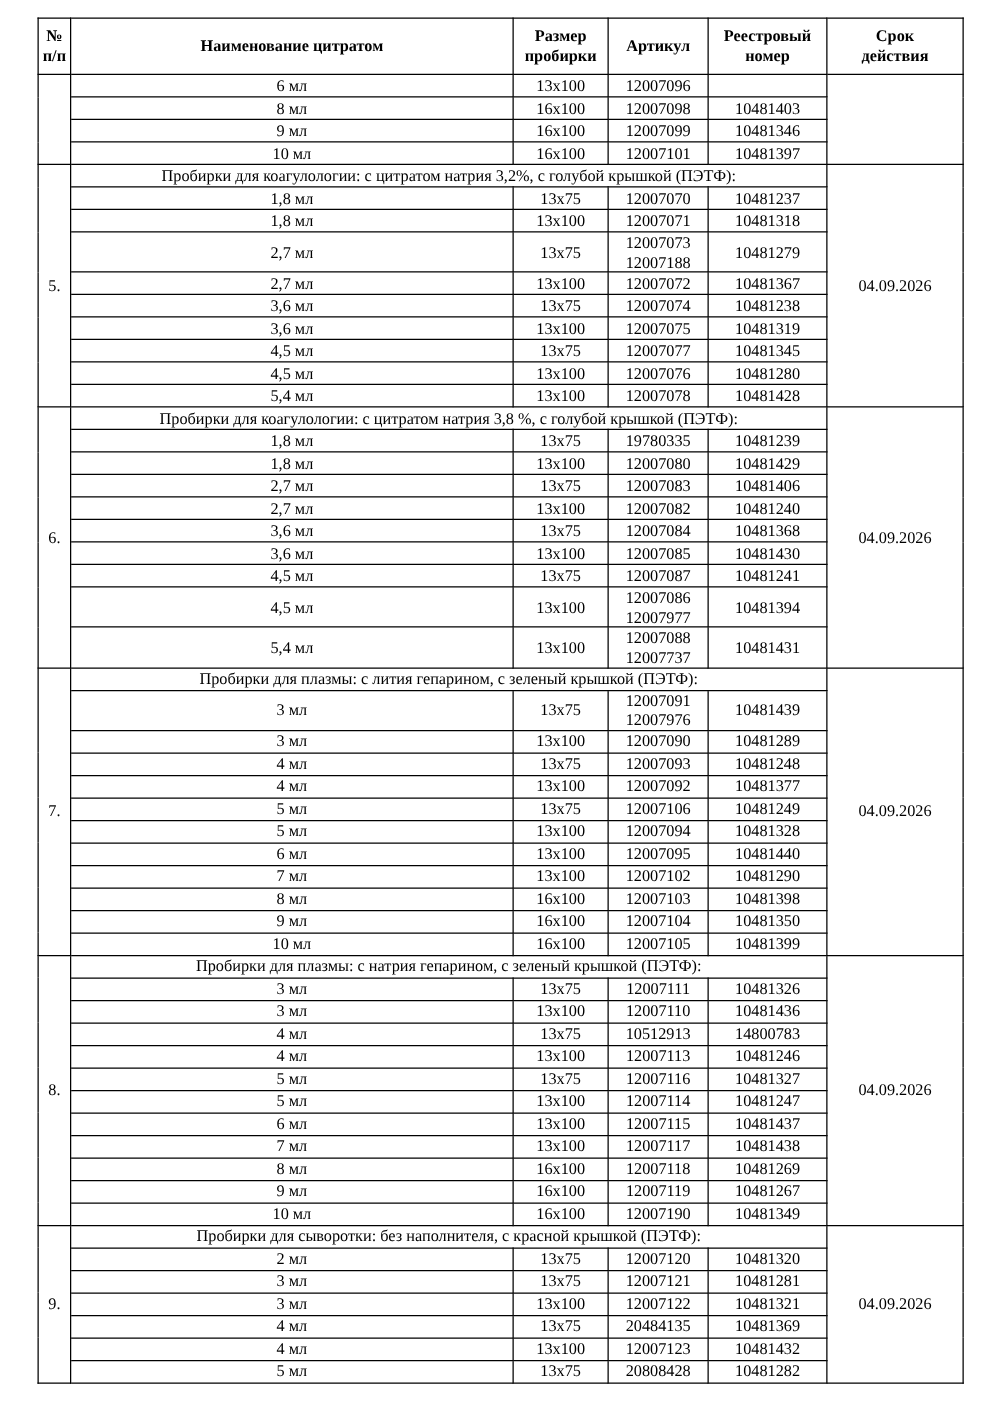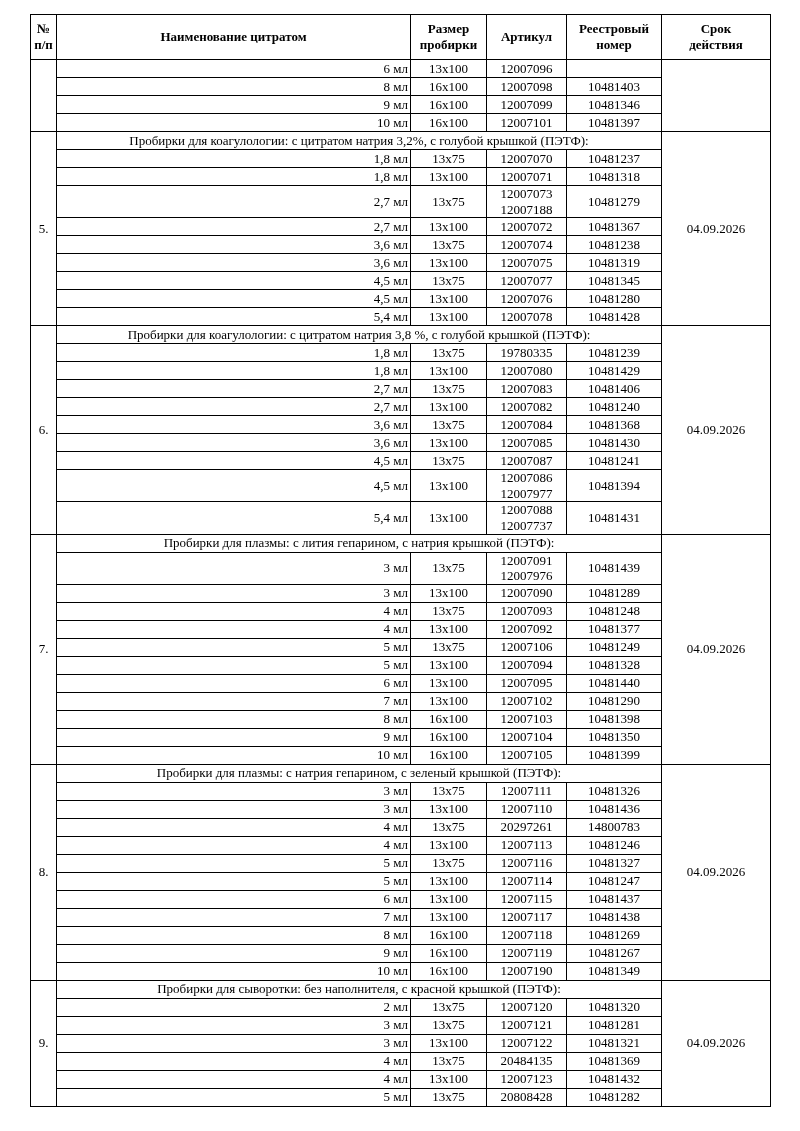--- a/index.html
+++ b/index.html
@@ -45,21 +45,21 @@
     text-align: center;
     vertical-align: top;
     padding-top: 2px;
   }
   td.section-title {
     font-weight: normal;
     text-align: center;
     height: 21px;
   }
   td.name-cell {
-    text-align: right;
+    text-align: center;
     padding-left: 4px;
   }
   td.size-cell,
   td.article-cell,
   td.registry-cell,
   td.validity-cell {
     text-align: center;
   }
   td.article-cell {
     white-space: pre-line;
@@ -238,21 +238,21 @@
         </tr>
         <tr>
           <td class="name-cell">5,4 мл</td>
           <td class="size-cell">13x100</td>
           <td class="article-cell">12007088
 12007737</td>
           <td class="registry-cell">10481431</td>
         </tr>
         <tr>
           <td class="num-cell" rowspan="12">7.</td>
-          <td class="section-title" colspan="4">Пробирки для плазмы: с лития гепарином, с натрия крышкой (ПЭТФ):</td>
+          <td class="section-title" colspan="4">Пробирки для плазмы: с лития гепарином, с зеленый крышкой (ПЭТФ):</td>
           <td class="validity-cell" rowspan="12">04.09.2026</td>
         </tr>
         <tr>
           <td class="name-cell">3 мл</td>
           <td class="size-cell">13x75</td>
           <td class="article-cell">12007091
 12007976</td>
           <td class="registry-cell">10481439</td>
         </tr>
         <tr>
@@ -328,21 +328,21 @@
         </tr>
         <tr>
           <td class="name-cell">3 мл</td>
           <td class="size-cell">13x100</td>
           <td class="article-cell">12007110</td>
           <td class="registry-cell">10481436</td>
         </tr>
         <tr>
           <td class="name-cell">4 мл</td>
           <td class="size-cell">13x75</td>
-          <td class="article-cell">20297261</td>
+          <td class="article-cell">10512913</td>
           <td class="registry-cell">14800783</td>
         </tr>
         <tr>
           <td class="name-cell">4 мл</td>
           <td class="size-cell">13x100</td>
           <td class="article-cell">12007113</td>
           <td class="registry-cell">10481246</td>
         </tr>
         <tr>
           <td class="name-cell">5 мл</td>

